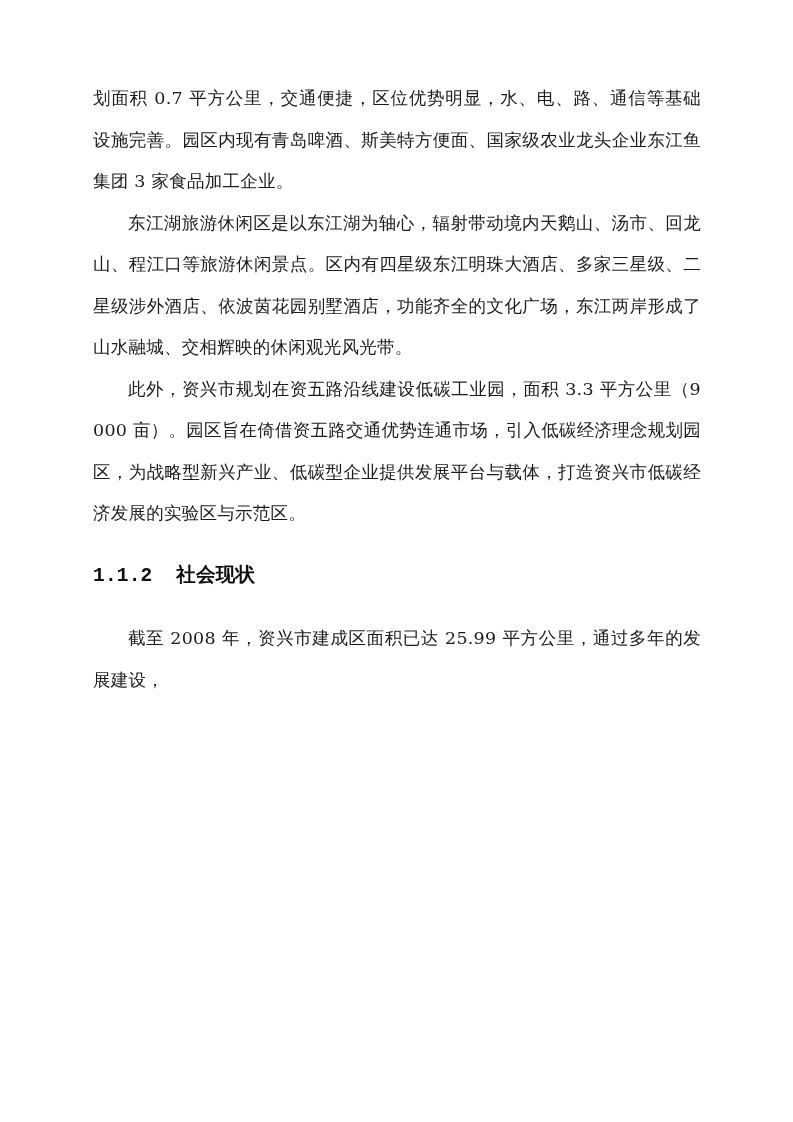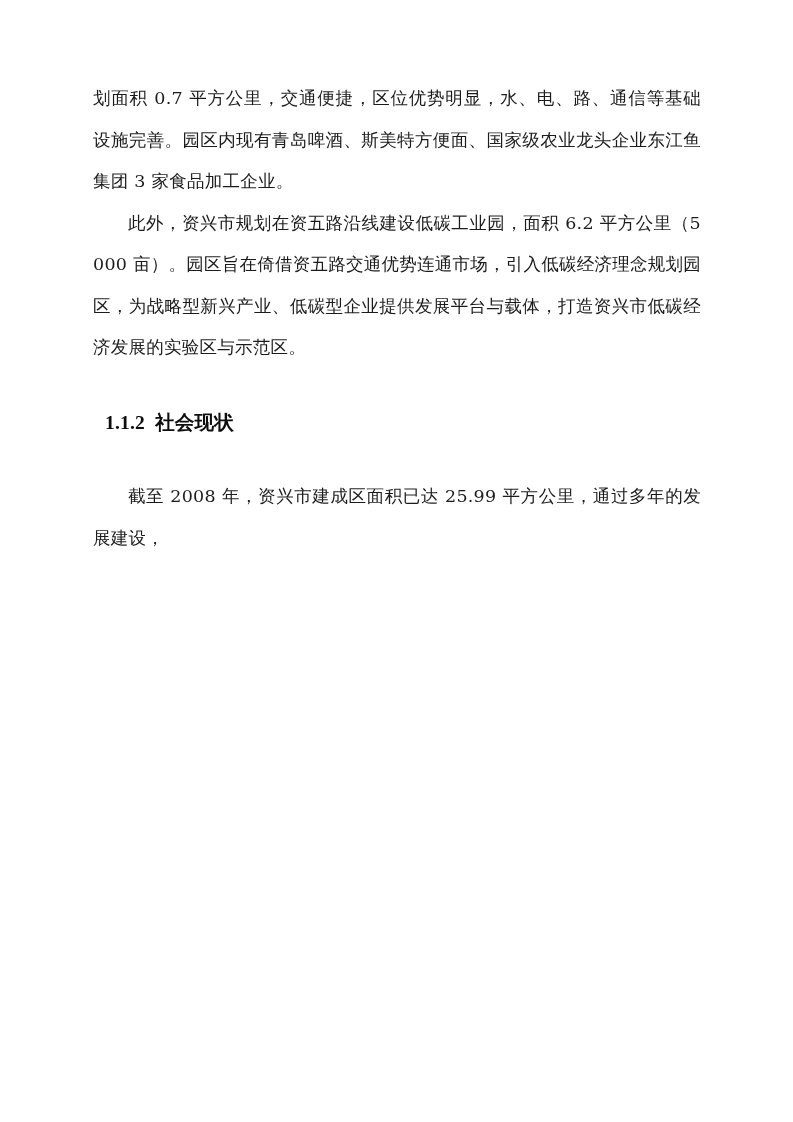--- a/index.html
+++ b/index.html
@@ -31,43 +31,44 @@
     text-indent: 2em;
     margin: 0;
     letter-spacing: 0.25px;
     word-break: break-all;
     -webkit-font-smoothing: antialiased;
   }
   .para.no-indent {
     text-indent: 0;
   }
   .heading {
-    font-family: Liberation Serif, serif;
+    font-family: Liberation Mono, monospace;
     font-size: 19.5px;
     font-weight: bold;
     color: #0d0d0d;
     line-height: 41.5px;
-    margin: 12px;
+    margin: 0;
     letter-spacing: 0.2px;
     white-space: pre;
   }
   .spacer-before-heading { height: 21px; }
   .spacer-after-heading { height: 21px; }
 </style>
 </head>
 <body>
 
 <div class="page">
   <div class="content">
 
     <p class="para no-indent">划面积 0.7 平方公里，交通便捷，区位优势明显，水、电、路、通信等基础设施完善。园区内现有青岛啤酒、斯美特方便面、国家级农业龙头企业东江鱼集团 3 家食品加工企业。</p>
 
 
+    <p class="para">东江湖旅游休闲区是以东江湖为轴心，辐射带动境内天鹅山、汤市、回龙山、程江口等旅游休闲景点。区内有四星级东江明珠大酒店、多家三星级、二星级涉外酒店、依波茵花园别墅酒店，功能齐全的文化广场，东江两岸形成了山水融城、交相辉映的休闲观光风光带。</p>
 
-    <p class="para">此外，资兴市规划在资五路沿线建设低碳工业园，面积 6.2 平方公里（5000 亩）。园区旨在倚借资五路交通优势连通市场，引入低碳经济理念规划园区，为战略型新兴产业、低碳型企业提供发展平台与载体，打造资兴市低碳经济发展的实验区与示范区。</p>
+    <p class="para">此外，资兴市规划在资五路沿线建设低碳工业园，面积 3.3 平方公里（9000 亩）。园区旨在倚借资五路交通优势连通市场，引入低碳经济理念规划园区，为战略型新兴产业、低碳型企业提供发展平台与载体，打造资兴市低碳经济发展的实验区与示范区。</p>
 
     <div class="spacer-before-heading"></div>
 
     <h2 class="heading">1.1.2  社会现状</h2>
 
     <div class="spacer-after-heading"></div>
 
 
     <p class="para">截至 2008 年，资兴市建成区面积已达 25.99 平方公里，通过多年的发展建设，</p>
 

